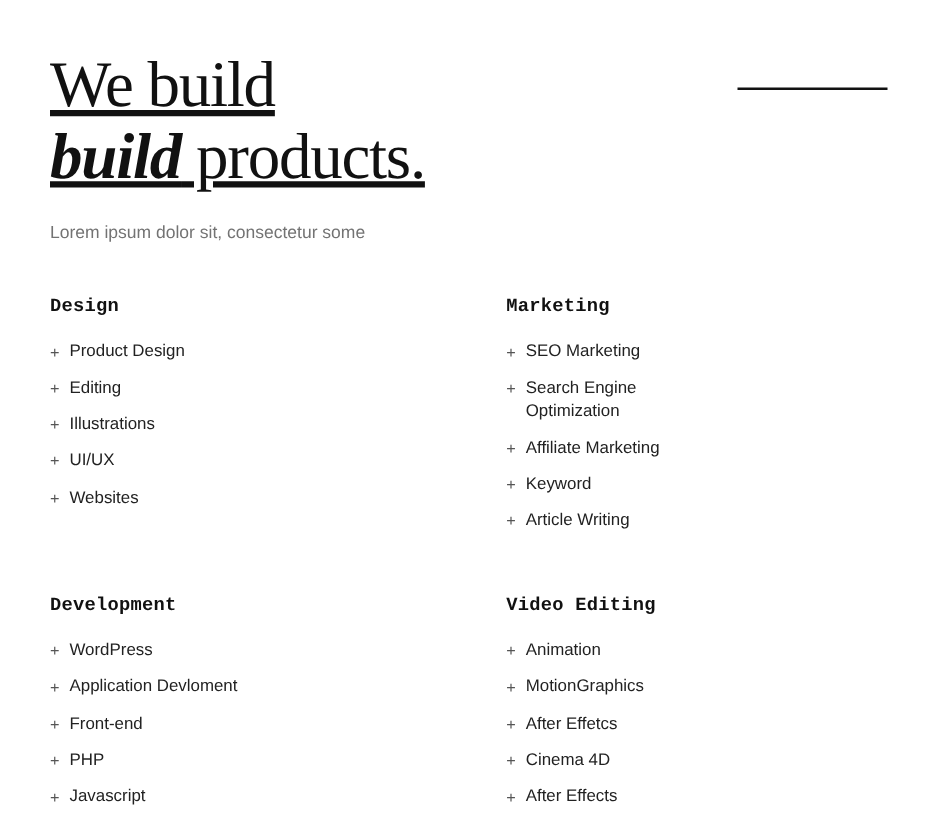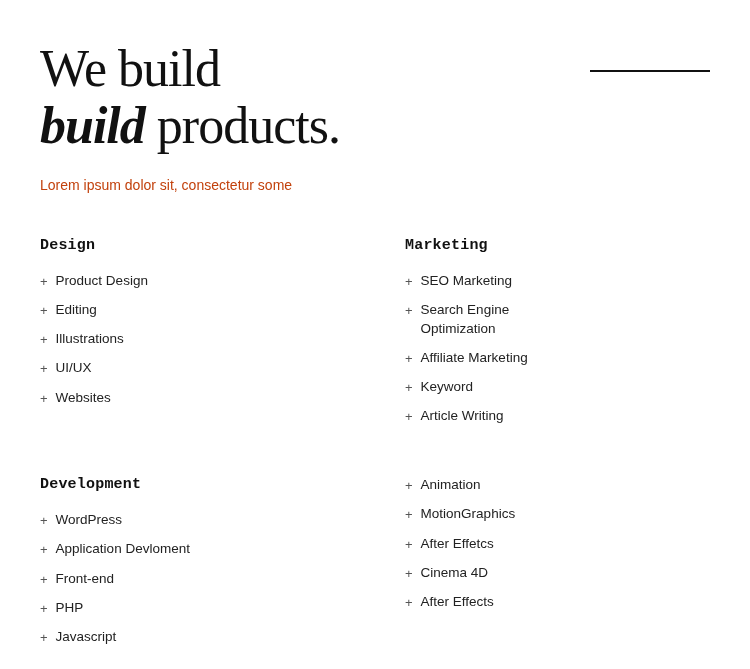--- a/index.html
+++ b/index.html
@@ -15,20 +15,21 @@
       width: 750px;
       min-height: 669px;
       padding: 40px 40px 40px 40px;
     }
 
     .hero-section {
       display: flex;
       align-items: flex-start;
       justify-content: space-between;
       margin-bottom: 20px;
+      text-decoration: underline;
     }
 
     .hero-text h1 {
       font-size: 52px;
       font-weight: 400;
       line-height: 1.1;
       letter-spacing: -1px;
     }
 
     .hero-text h1 strong {
@@ -40,21 +41,21 @@
       width: 120px;
       height: 2px;
       background: #111;
       margin-top: 30px;
       flex-shrink: 0;
     }
 
     .subtitle {
       font-family: Arial, Helvetica, sans-serif;
       font-size: 14px;
-      color: #c2410c;
+      color: #737373;
       margin-top: 20px;
       line-height: 1.6;
       font-weight: 400;
     }
 
     .categories-wrapper {
       display: grid;
       grid-template-columns: 1fr 1fr;
       gap: 40px 60px;
       margin-top: 40px;
@@ -183,20 +184,21 @@
           <span class="plus-icon">+</span>
           <span>PHP</span>
         </li>
         <li>
           <span class="plus-icon">+</span>
           <span>Javascript</span>
         </li>
       </ul>
     </div>
     <div class="category">
+      <div class="category-title">Video Editing</div>
       <ul class="category-items">
         <li>
           <span class="plus-icon">+</span>
           <span>Animation</span>
         </li>
         <li>
           <span class="plus-icon">+</span>
           <span>MotionGraphics</span>
         </li>
         <li>

